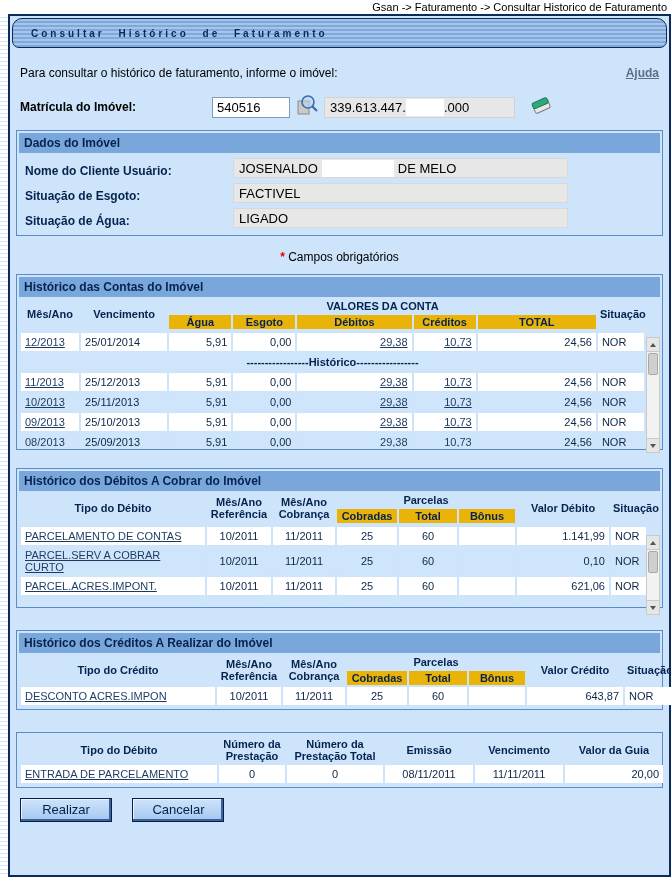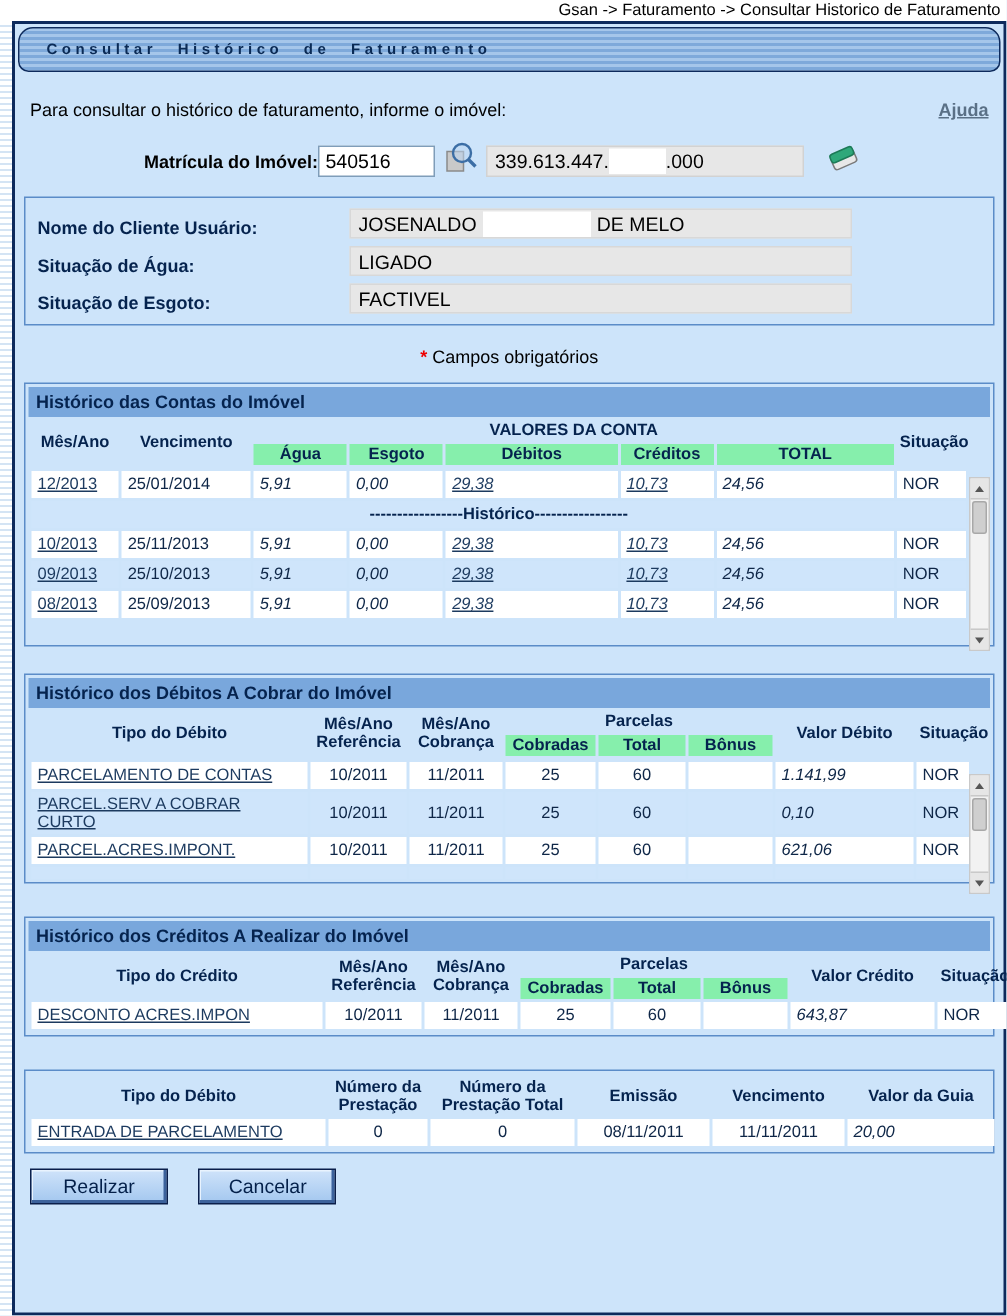--- a/index.html
+++ b/index.html
@@ -22,25 +22,25 @@
     display:flex; align-items:center; padding-left:18px; }
   .titlebar .t { font-size:10px; font-weight:bold; color:#0a2a55; letter-spacing:3px; word-spacing:8px; }
 
   .content { padding:0 6px; }
 
   .intro-row { display:flex; justify-content:space-between; align-items:center; margin-top:18px; padding:0 4px; }
   .intro-row .txt { font-size:12px; color:#000; }
   .help { font-size:12px; font-weight:bold; color:#5a7086; text-decoration:underline; cursor:pointer; }
 
   .mat-row { display:flex; align-items:center; margin-top:14px; padding-left:4px; }
-  .mat-label { font-size:12px; font-weight:bold; color:#000; width:192px;text-align:right; }
+  .mat-label { font-size:12px; font-weight:bold; color:#000; width:192px; }
   .mat-input { width:78px; height:21px; border:1px solid #7f9db9; font-size:13px; padding:1px 4px;
     font-family:Liberation Sans, sans-serif; }
   .icon-btn { margin:0 6px; cursor:pointer; display:inline-block; }
-  .insc-field { width:212px; height:21px; background:#e7e7e7; border:1px solid #d2d2d2; font-size:13px;
+  .insc-field { width:191px; height:21px; background:#e7e7e7; border:1px solid #d2d2d2; font-size:13px;
     color:#000; display:flex; align-items:center; padding-left:5px; white-space:nowrap; }
   .redact { display:inline-block; background:#fff; height:17px; }
   .redact.w36 { width:38px; }
   .redact.w70 { width:72px; margin:0 4px; }
 
   
   .panel { border:1px solid #5b8cc8; margin-top:10px; background:#cde4fa; padding:2px; }
   .panel-hd { background:#79a7dc; height:20px; display:flex; align-items:center; padding-left:5px;
     font-size:12px; font-weight:bold; color:#05234e; }
 
@@ -52,24 +52,24 @@
   .required { margin:14px 0 4px 0; text-align:center; font-size:12px; color:#000; }
   .required .star { color:#e00; font-weight:bold; }
 
   
   table { border-collapse:separate; border-spacing:2px; table-layout:fixed; width:100%; }
   .tbl-wrap { position:relative; padding-right:14px; }
   .tbl-wrap.noscroll { padding-right:0; }
   th { font-size:11px; font-weight:bold; color:#05234e; padding:1px 2px; }
   td { font-size:11px; color:#0e2647; padding:2px 4px; height:18px; overflow:hidden; white-space:nowrap; }
   td.wrap { white-space:normal; }
-  .cell-hd { background:#86efac; }
+  .cell-hd { background:#eab308; }
   tbody tr:nth-child(odd) td { background:#ffffff; }
   tbody tr:nth-child(even) td { background:#cfe5fb; }
-  .rt { text-align:left;font-style:italic; } .ctr { text-align:center; }
+  .rt { text-align:right; } .ctr { text-align:center; }
   .lnk { text-decoration:underline; color:#1c3a5f; cursor:pointer; }
   .dataclip { overflow:hidden; }
   .divider-cell { text-align:center; font-weight:bold; color:#05234e; }
 
   
   .vscroll { position:absolute; right:0; width:14px; background:#f2f2f2; border:1px solid #c9c9c9; }
   .sb-btn { height:14px; background:#e6e6e6; border-bottom:1px solid #c9c9c9; position:relative; cursor:pointer; }
   .sb-btn.down { position:absolute; bottom:0; left:0; right:0; border-top:1px solid #c9c9c9; border-bottom:none; }
   .sb-btn .tri-up { position:absolute; left:3px; top:5px; width:0; height:0;
     border-left:3px solid transparent; border-right:3px solid transparent; border-bottom:4px solid #555; }
@@ -123,35 +123,36 @@
           <svg width="24" height="22" viewBox="0 0 24 22">
             <g transform="rotate(-24 12 11)">
               <rect x="4" y="8" width="16" height="9" rx="2" fill="#e8e8e8" stroke="#7a7a7a"></rect>
               <rect x="4" y="6" width="16" height="6" rx="2" fill="#2fa87a" stroke="#1d7a57"></rect>
             </g>
           </svg>
         </span>
       </div>
 
       <div class="panel">
+        <div class="panel-hd">Dados do Imóvel</div>
         <div class="dados-row">
           <span class="dados-label">Nome do Cliente Usuário:</span>
           <div class="dados-value">
             <span>JOSENALDO</span>
             <span class="redact w70"></span>
             <span>DE MELO</span>
           </div>
         </div>
         <div class="dados-row">
+          <span class="dados-label">Situação de Esgoto:</span>
+          <div class="dados-value">FACTIVEL</div>
+        </div>
+        <div class="dados-row">
           <span class="dados-label">Situação de Água:</span>
           <div class="dados-value">LIGADO</div>
-        </div>
-        <div class="dados-row">
-          <span class="dados-label">Situação de Esgoto:</span>
-          <div class="dados-value">FACTIVEL</div>
         </div>
       </div>
 
       <div class="required">
         <span class="star">*</span>
         <span>Campos obrigatórios</span>
       </div>
 
       <div class="panel">
         <div class="panel-hd">Histórico das Contas do Imóvel</div>
@@ -203,20 +204,30 @@
                   <td class="rt">0,00</td>
                   <td class="rt"><a class="lnk">29,38</a></td>
                   <td class="rt"><a class="lnk">10,73</a></td>
                   <td class="rt">24,56</td>
                   <td>NOR</td>
                 </tr>
                 <tr>
                   <td colspan="8" class="divider-cell">-----------------Histórico-----------------</td>
                 </tr>
                 <tr>
+                  <td><a class="lnk">11/2013</a></td>
+                  <td>25/12/2013</td>
+                  <td class="rt">5,91</td>
+                  <td class="rt">0,00</td>
+                  <td class="rt"><a class="lnk">29,38</a></td>
+                  <td class="rt"><a class="lnk">10,73</a></td>
+                  <td class="rt">24,56</td>
+                  <td>NOR</td>
+                </tr>
+                <tr>
                   <td><a class="lnk">10/2013</a></td>
                   <td>25/11/2013</td>
                   <td class="rt">5,91</td>
                   <td class="rt">0,00</td>
                   <td class="rt"><a class="lnk">29,38</a></td>
                   <td class="rt"><a class="lnk">10,73</a></td>
                   <td class="rt">24,56</td>
                   <td>NOR</td>
                 </tr>
                 <tr>

